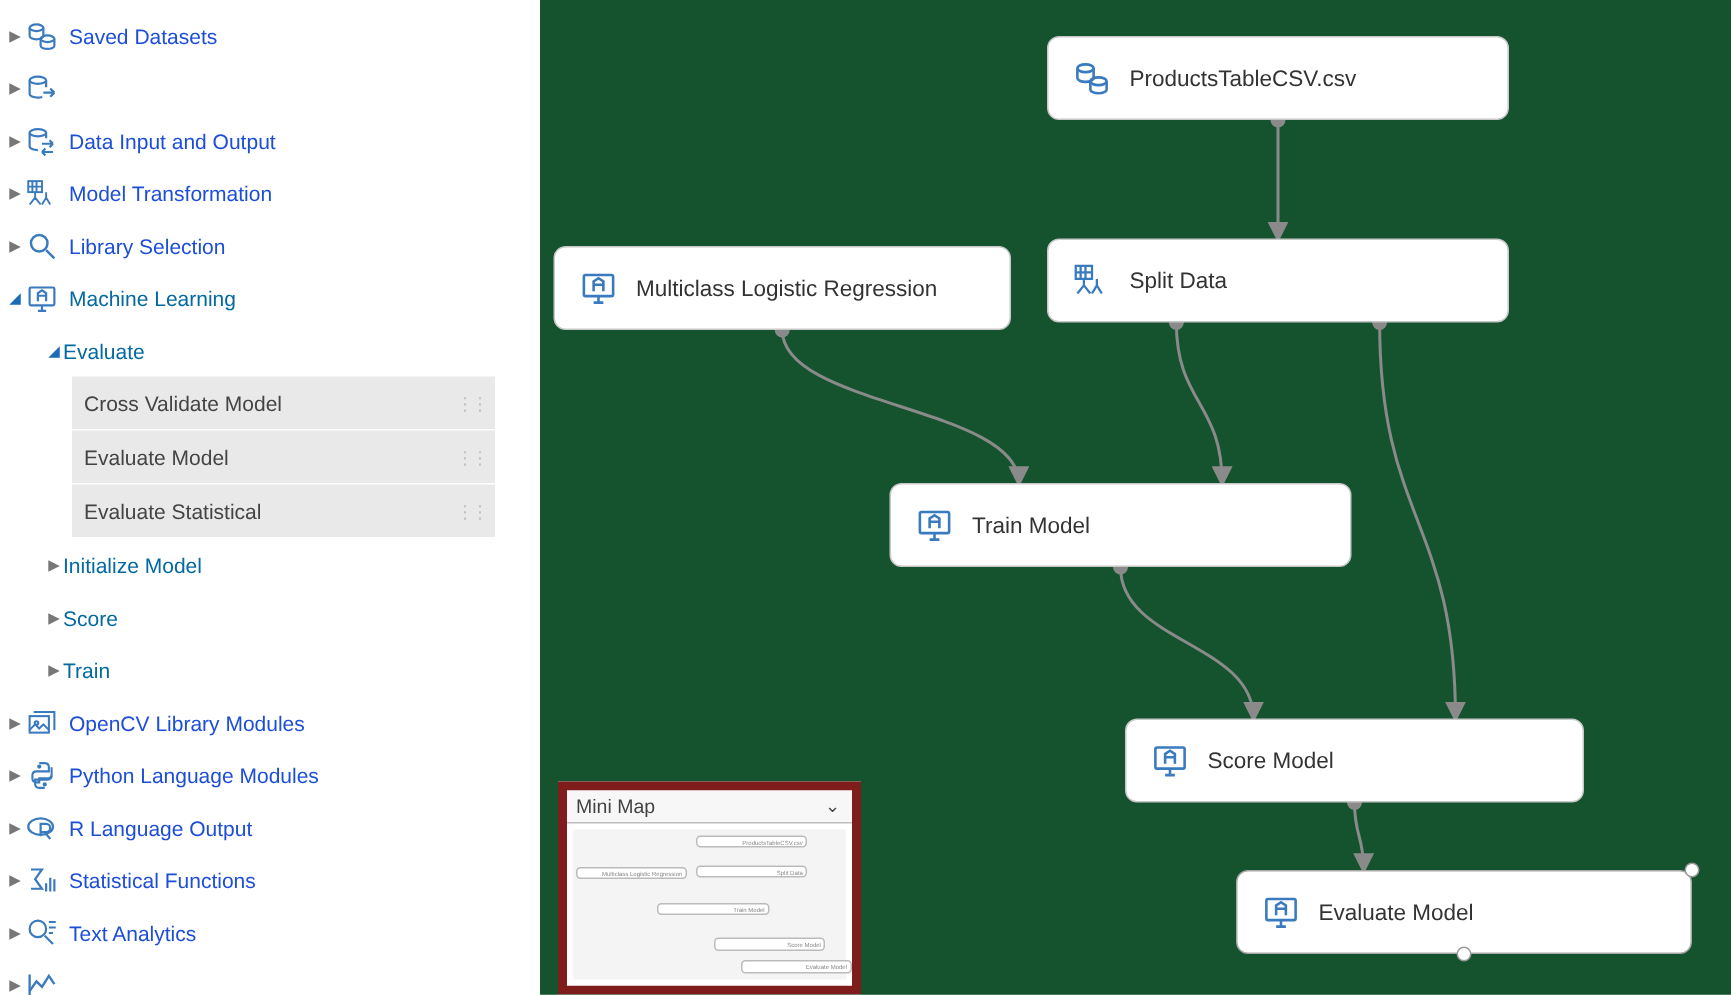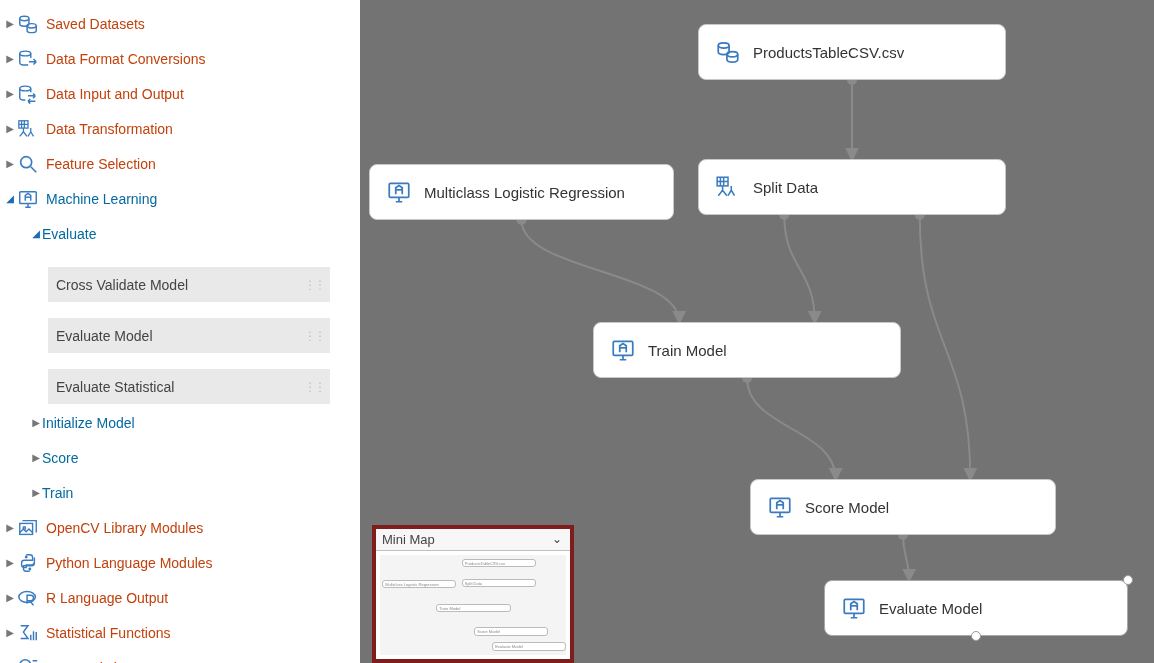--- a/index.html
+++ b/index.html
@@ -43,57 +43,56 @@
     height: 24px;
     display: inline-flex;
     align-items: center;
     justify-content: center;
     margin: 0 6px 0 0;
     color: #3a7bbf;
   }
   .tree-row .icon svg { width: 22px; height: 22px; }
   .tree-row .label {
     flex: 1;
-    color: #c2410c;
+    color: #1d4ed8;
   }
   .tree-row.lvl0 { padding-left: 4px; }
   .tree-row.lvl1 { padding-left: 30px; }
   .tree-row.selected .label,
   .tree-row .label.blue { color: #0369a1; }
 
   .leaf-row {
     display: flex;
     align-items: center;
     height: 35px;
     margin-left: 48px;
     margin-right: 30px;
     margin-bottom: 1px;
     padding-left: 8px;
     background: #e9e9e9;
     cursor: grab;
     position: relative;
-    margin-top: 16px;
   }
   .leaf-row .label { color: #444; }
   .leaf-row .grip {
     position: absolute;
     right: 6px;
     top: 50%;
     transform: translateY(-50%);
     color: #bfbfbf;
     font-size: 12px;
     letter-spacing: -2px;
   }
 
   
   .canvas {
     position: relative;
     flex: 1;
     height: 100%;
-    background: #737373;
+    background: #14532d;
     overflow: hidden;
   }
   svg.edges {
     position: absolute;
     left:0; top:0; width:100%; height:100%;
     pointer-events: none;
   }
   .node {
     position: absolute;
     background: #fff;
@@ -122,21 +121,22 @@
     border-radius: 50%;
   }
 
   
   .minimap {
     position: absolute;
     left: 12px;
     bottom: 0;
     width: 202px;
     background: #fff;
-    border: 4px solid #7f1d1d;
+    border: 6px solid #7f1d1d;
+    text-align: right;
   }
   .minimap-header {
     height: 22px;
     display:flex; align-items:center;
     padding: 0 6px;
     border-bottom: 1px solid #c0c0c0;
     font-size: 13px;
     color:#444;
     background: #f7f7f7;
     position: relative;
@@ -187,21 +187,20 @@
   <div class="tree-row lvl0">
     <span class="caret">▶</span>
     <span class="icon">
       <svg viewBox="0 0 24 24" fill="none" stroke="#3a7bbf" stroke-width="1.6">
           <ellipse cx="9" cy="6" rx="6" ry="2.6"></ellipse>
           <path d="M3 6v10c0 1.4 2.7 2.6 6 2.6 1.2 0 2.3-.2 3.2-.4"></path>
           <path d="M15 6v5"></path>
           <path d="M13 15h8m0 0-3-3m3 3-3 3"></path>
         </svg>
     </span>
-    <span class="label">Data Format Conversions</span>
   </div>
 
   <div class="tree-row lvl0">
     <span class="caret">▶</span>
     <span class="icon">
       <svg viewBox="0 0 24 24" fill="none" stroke="#3a7bbf" stroke-width="1.6">
           <ellipse cx="9" cy="6" rx="6" ry="2.6"></ellipse>
           <path d="M3 6v10c0 1.4 2.7 2.6 6 2.6"></path>
           <path d="M15 6v4"></path>
           <path d="M12 14h8m0 0-2.5-2.5M20 14l-2.5 2.5"></path>
@@ -213,32 +212,32 @@
 
   <div class="tree-row lvl0">
     <span class="caret">▶</span>
     <span class="icon">
       <svg viewBox="0 0 24 24" fill="none" stroke="#3a7bbf" stroke-width="1.4">
           <rect x="2" y="3" width="10" height="8"></rect>
           <path d="M2 7h10M5 3v8M8 3v8"></path>
           <path d="M7 11v4m0 0-4 5m4-5 4 5m4-9v4m0 0-3 5m3-5 3 5"></path>
         </svg>
     </span>
-    <span class="label">Data Transformation</span>
+    <span class="label">Model Transformation</span>
   </div>
 
   <div class="tree-row lvl0">
     <span class="caret">▶</span>
     <span class="icon">
       <svg viewBox="0 0 24 24" fill="none" stroke="#3a7bbf" stroke-width="1.8">
           <circle cx="10" cy="10" r="6"></circle>
           <path d="M15 15l6 6"></path>
         </svg>
     </span>
-    <span class="label">Feature Selection</span>
+    <span class="label">Library Selection</span>
   </div>
 
   <div class="tree-row lvl0 selected">
     <span class="caret" style="color:#1a6bb8">◢</span>
     <span class="icon">
       <svg viewBox="0 0 24 24" fill="none" stroke="#3a7bbf" stroke-width="1.6">
           <rect x="3" y="4" width="18" height="13" rx="1"></rect>
           <path d="M9 21h6M12 17v4"></path>
           <path d="M9 14V8l3-2 3 2v6"></path>
           <path d="M9 10h6"></path>

